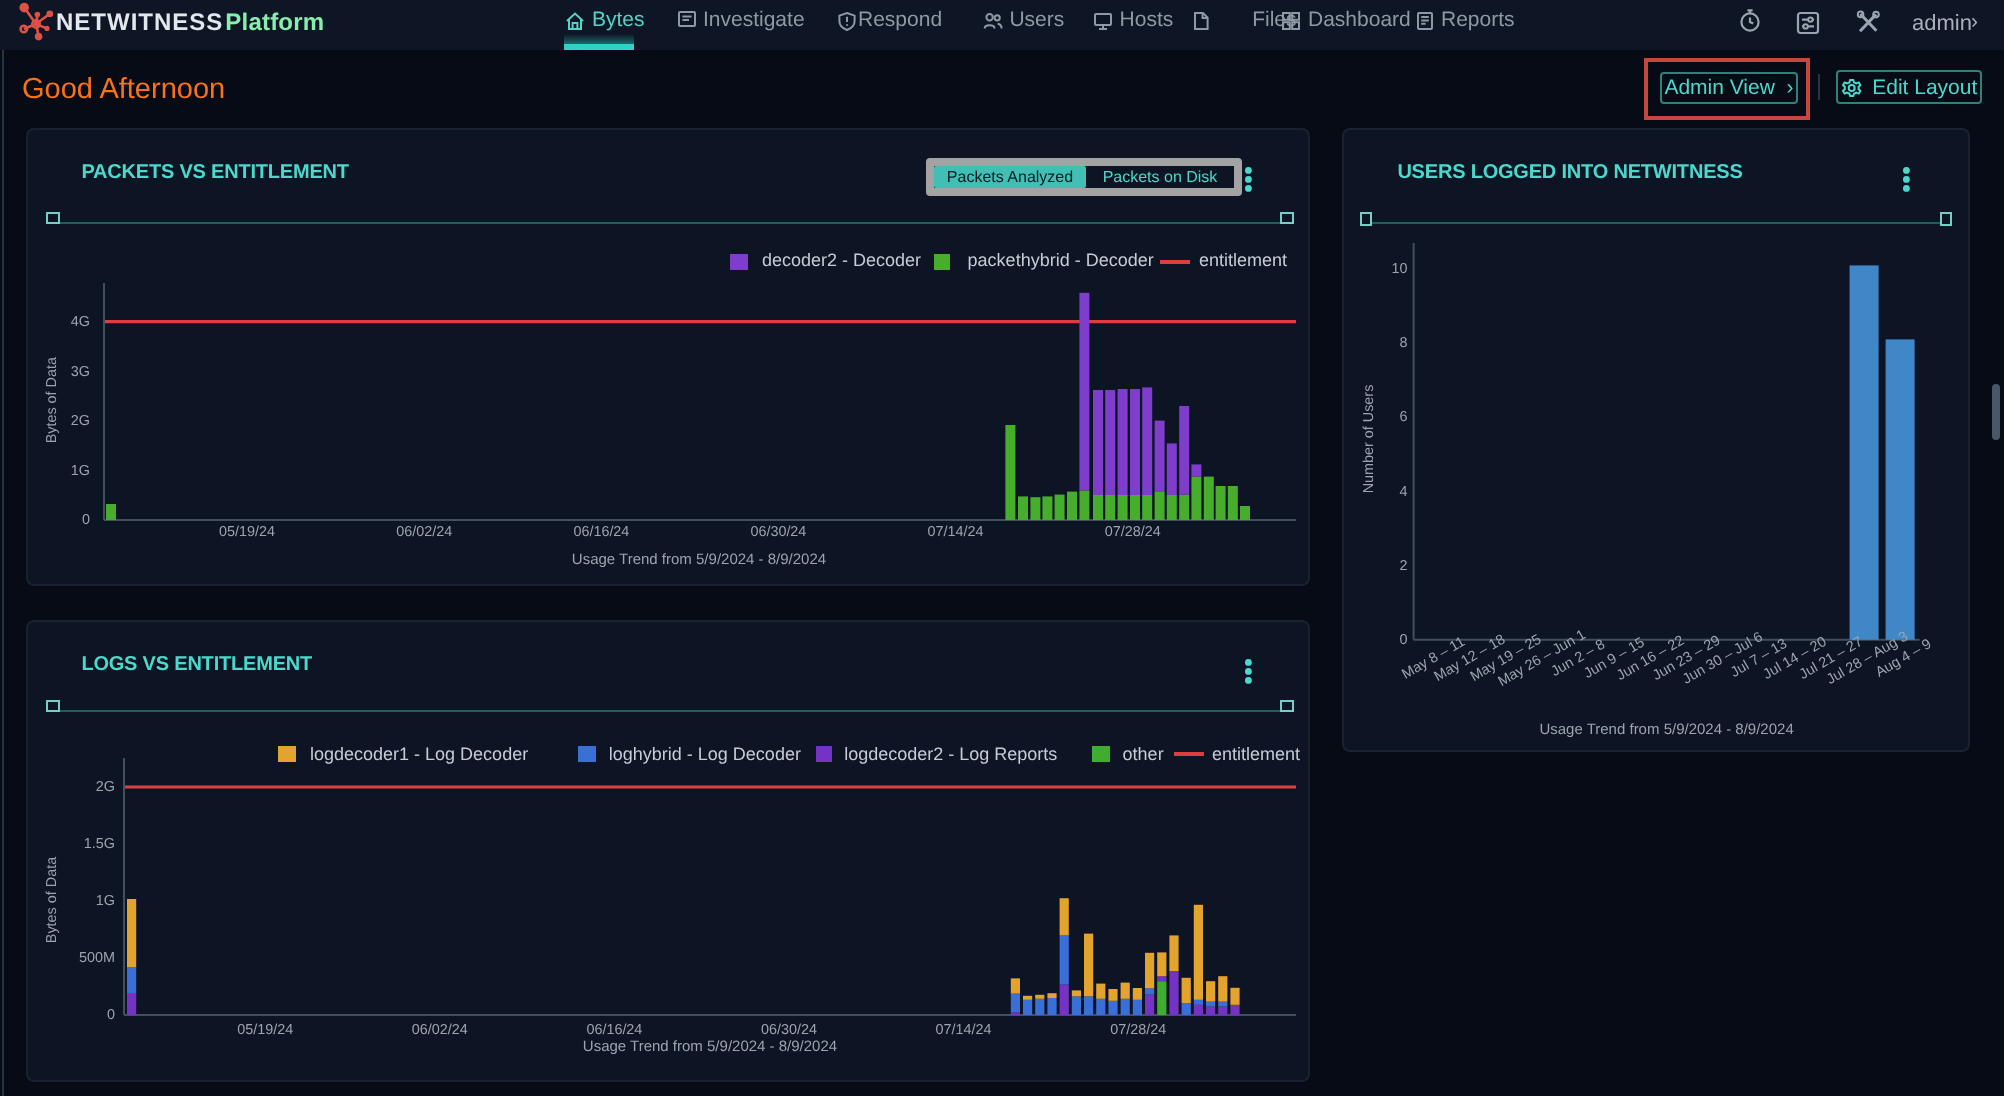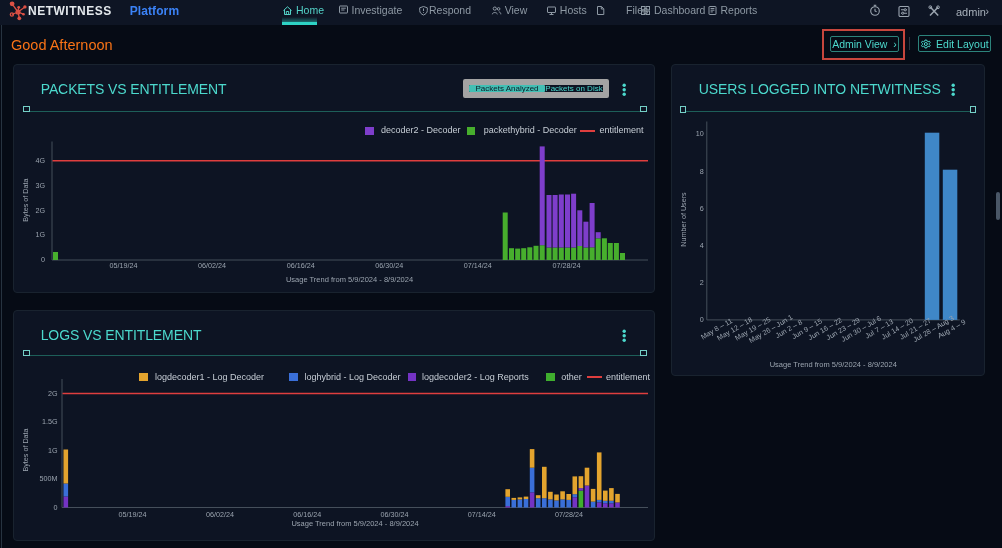--- a/index.html
+++ b/index.html
@@ -1,17 +1,17 @@
 <!DOCTYPE html>
 <html><head><meta charset="utf-8">
 <style>
 * { margin:0; padding:0; box-sizing:border-box; }
 body { width:1002px; height:548px; background:#060b15; font-family:"Liberation Sans", sans-serif; overflow:hidden; position:relative; }
 .panel { position:absolute; background:#0d1423; border:1px solid #19232f; border-radius:4px; }
-.ptitle { position:absolute; font-size:14px; font-weight:400; color:#4cd9cd; letter-spacing:-0.1px; }
+.ptitle { position:absolute; font-size:10px; font-weight:700; color:#4cd9cd; letter-spacing:-0.1px; }
 
 </style></head>
 <body>
 <div style="position:absolute;left:1px;top:0;width:1px;height:548px;background:#273340"></div>
 
 <div style="position:absolute;left:0;top:0;width:1002px;height:25px;background:#0e1524">
   <svg width="30" height="24" viewBox="0 0 30 24" style="position:absolute;left:0px;top:0px">
 <g stroke="#dd5145" stroke-width="1.3" fill="none">
 <line x1="18" y1="12" x2="12.1" y2="3.8"></line>
 <line x1="18" y1="12" x2="18.7" y2="7.6"></line>
@@ -23,26 +23,26 @@
 <circle cx="11.9" cy="14.5" r="1.6"></circle>
 </g>
 <g fill="#dd5145">
 <circle cx="12.1" cy="3.8" r="2.4"></circle>
 <circle cx="18.7" cy="7.3" r="1.4"></circle>
 <circle cx="24.9" cy="6.9" r="1.7"></circle>
 <circle cx="19.3" cy="18.3" r="1.9"></circle>
 <circle cx="23.5" cy="14.2" r="1.3"></circle>
 </g>
     </svg>
-  <div style="position:absolute;left:28px;top:4px;font-size:12px;font-weight:700;color:#e3e8ec;letter-spacing:0.5px">NETWITNESS<span style="color:#3b82f6;letter-spacing:0.1px;margin-left:18px">Platform</span></div>
+  <div style="position:absolute;left:28px;top:4px;font-size:12px;font-weight:700;color:#e3e8ec;letter-spacing:0.5px">NETWITNESS<span style="color:#86efac;letter-spacing:0.1px;margin-left:1px">Platform</span></div>
   <div style="position:absolute;left:282px;top:4px;display:flex;align-items:center;gap:3px">
       <svg width="11" height="11" viewBox="0 0 11 11">
         <path d="M1.5 5.5 L5.5 1.8 L9.5 5.5 M2.5 4.8 V9.5 H8.5 V4.8 M4.3 9.5 V6.5 H6.7 V9.5" stroke="#54d3c8" stroke-width="1" fill="none"></path>
       </svg>
-      <span style="font-size:10.5px;color:#54d3c8;white-space:nowrap">Home</span>
+      <span style="font-size:10.5px;color:#54d3c8;white-space:nowrap">Bytes</span>
     </div>
     <div style="position:absolute;left:337.5px;top:4px;display:flex;align-items:flex-start;gap:3px">
       <svg width="11" height="11" viewBox="0 0 11 11">
         <rect x="1.5" y="2" width="8" height="7" rx="0.5" stroke="#8e99a4" stroke-width="1" fill="none"></rect>
         <path d="M3.2 4.2 H7.8 M3.2 6 H6.5" stroke="#8e99a4" stroke-width="1" fill="none"></path>
       </svg>
       <span style="font-size:10.5px;color:#8e99a4;white-space:nowrap">Investigate</span>
     </div>
     <div style="position:absolute;left:418px;top:4px;display:flex;align-items:center;gap:0">
       <svg width="11" height="11" viewBox="0 0 11 11">
@@ -52,21 +52,21 @@
       </svg>
       <span style="font-size:10.5px;color:#8e99a4;white-space:nowrap">Respond</span>
     </div>
     <div style="position:absolute;left:490.7px;top:4px;display:flex;align-items:center;gap:3px">
       <svg width="11" height="11" viewBox="0 0 11 11">
         <circle cx="3.8" cy="3.6" r="1.6" stroke="#8e99a4" stroke-width="1" fill="none"></circle>
         <path d="M1.3 9.3 C1.3 7 6.3 7 6.3 9.3" stroke="#8e99a4" stroke-width="1" fill="none"></path>
         <circle cx="7.6" cy="3.9" r="1.3" stroke="#8e99a4" stroke-width="1" fill="none"></circle>
         <path d="M7.8 6.9 C9.3 7.1 9.8 8 9.8 9.3" stroke="#8e99a4" stroke-width="1" fill="none"></path>
       </svg>
-      <span style="font-size:10.5px;color:#8e99a4;white-space:nowrap">View</span>
+      <span style="font-size:10.5px;color:#8e99a4;white-space:nowrap">Users</span>
     </div>
     <div style="position:absolute;left:545.8px;top:4px;display:flex;align-items:flex-end;gap:3px">
       <svg width="11" height="11" viewBox="0 0 11 11">
         <rect x="1.5" y="2" width="8" height="5.5" rx="0.5" stroke="#8e99a4" stroke-width="1" fill="none"></rect>
         <path d="M3.5 9.5 H7.5 M5.5 7.5 V9.5" stroke="#8e99a4" stroke-width="1" fill="none"></path>
       </svg>
       <span style="font-size:10.5px;color:#8e99a4;white-space:nowrap">Hosts</span>
     </div>
     <div style="position:absolute;left:595.1px;top:4px;display:flex;align-items:center;gap:20px">
       <svg width="11" height="11" viewBox="0 0 11 11">
@@ -123,21 +123,21 @@
 <div style="position:absolute;left:918.2px;top:34.9px;width:72.4px;height:17.5px;border:1px solid #2c837b;border-radius:2px;display:flex;align-items:center;justify-content:center;gap:4px;background:#060b15">
   <svg width="12" height="12" viewBox="0 0 12 12" style="position:static">
       <path d="M6 2 L6.4 3.2 A3 3 0 0 1 7.6 3.7 L8.8 3.2 L9.6 4.5 L8.7 5.4 A3 3 0 0 1 8.7 6.6 L9.6 7.5 L8.8 8.8 L7.6 8.3 A3 3 0 0 1 6.4 8.8 L6 10 L4.5 10 L4.1 8.8 A3 3 0 0 1 2.9 8.3 L1.7 8.8 L0.9 7.5 L1.8 6.6 A3 3 0 0 1 1.8 5.4 L0.9 4.5 L1.7 3.2 L2.9 3.7 A3 3 0 0 1 4.1 3.2 L4.5 2 Z" stroke="#4cd9cd" stroke-width="1" fill="none" transform="translate(0.6,0)"></path>
       <circle cx="5.85" cy="6" r="1.5" stroke="#4cd9cd" stroke-width="1" fill="none"></circle>
     </svg>
   <span style="font-size:10.5px;color:#4cd9cd;white-space:nowrap">Edit Layout</span>
 </div>
 
 <div class="panel" style="left:13px;top:63.5px;width:642.3px;height:229.5px">
   <div class="ptitle" style="left:26.7px;top:16px">PACKETS VS ENTITLEMENT</div>
-  <div style="position:absolute;left:449px;top:14px;width:146px;height:19px;border:6px solid #a3a3a3;border-radius:2px;display:flex">
+  <div style="position:absolute;left:449px;top:14px;width:158px;height:19px;border:4px solid #a3a3a3;border-radius:2px;display:flex">
     <div style="flex:0 0 76px;background:#42bfb4;color:#0b1b26;font-size:8px;display:flex;align-items:center;justify-content:center;border-radius:1px;white-space:nowrap">Packets Analyzed</div>
     <div style="flex:1;color:#4cd9cd;font-size:8px;display:flex;align-items:center;justify-content:center;white-space:nowrap">Packets on Disk</div>
   </div>
   <div style="position:absolute;left:608px;top:18px;width:5px;height:14px"><svg width="5" height="14" viewBox="0 0 5 14">
         <circle cx="2.2" cy="2.2" r="1.7" fill="#4cd9cd"></circle>
         <circle cx="2.2" cy="6.7" r="1.7" fill="#4cd9cd"></circle>
         <circle cx="2.2" cy="11.2" r="1.7" fill="#4cd9cd"></circle>
       </svg></div>
   <div style="position:absolute;left:12.5px;top:46.5px;width:617px;height:1.2px;background:#1d5f59"></div>
     <div style="position:absolute;left:9.3px;top:41.3px;width:6.5px;height:6.5px;border:1px solid #74d0c7;background:#0d1423;box-sizing:border-box"></div>

